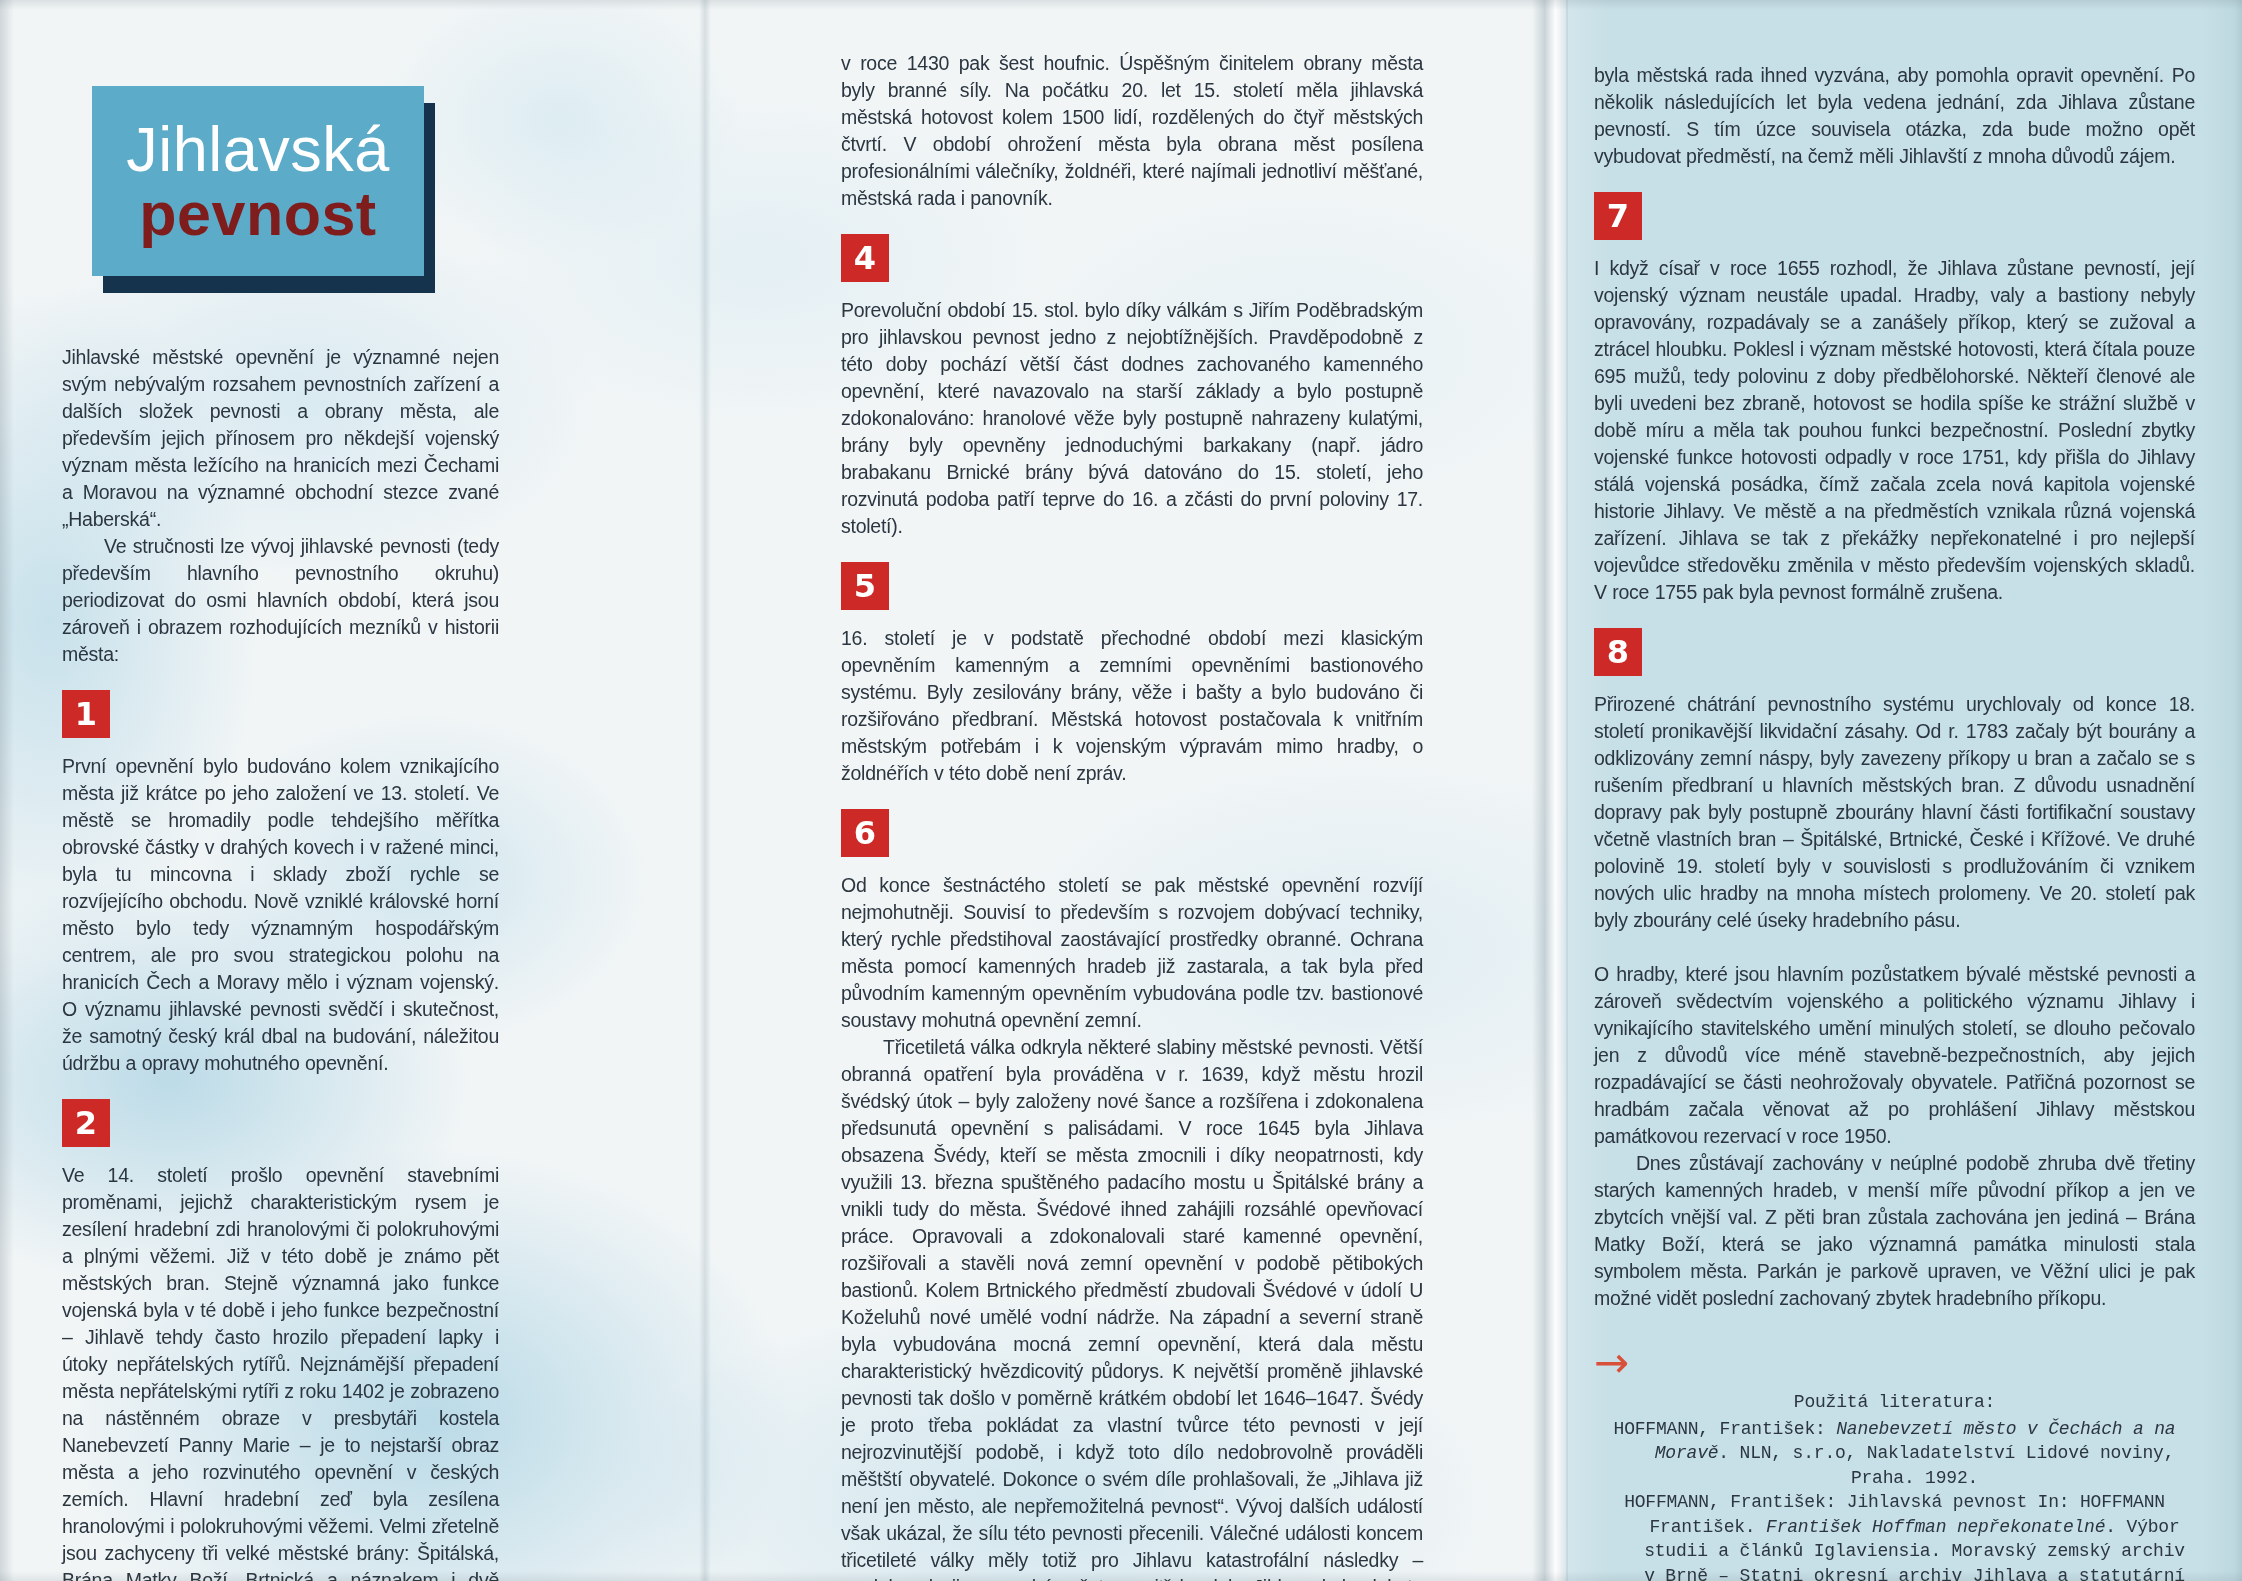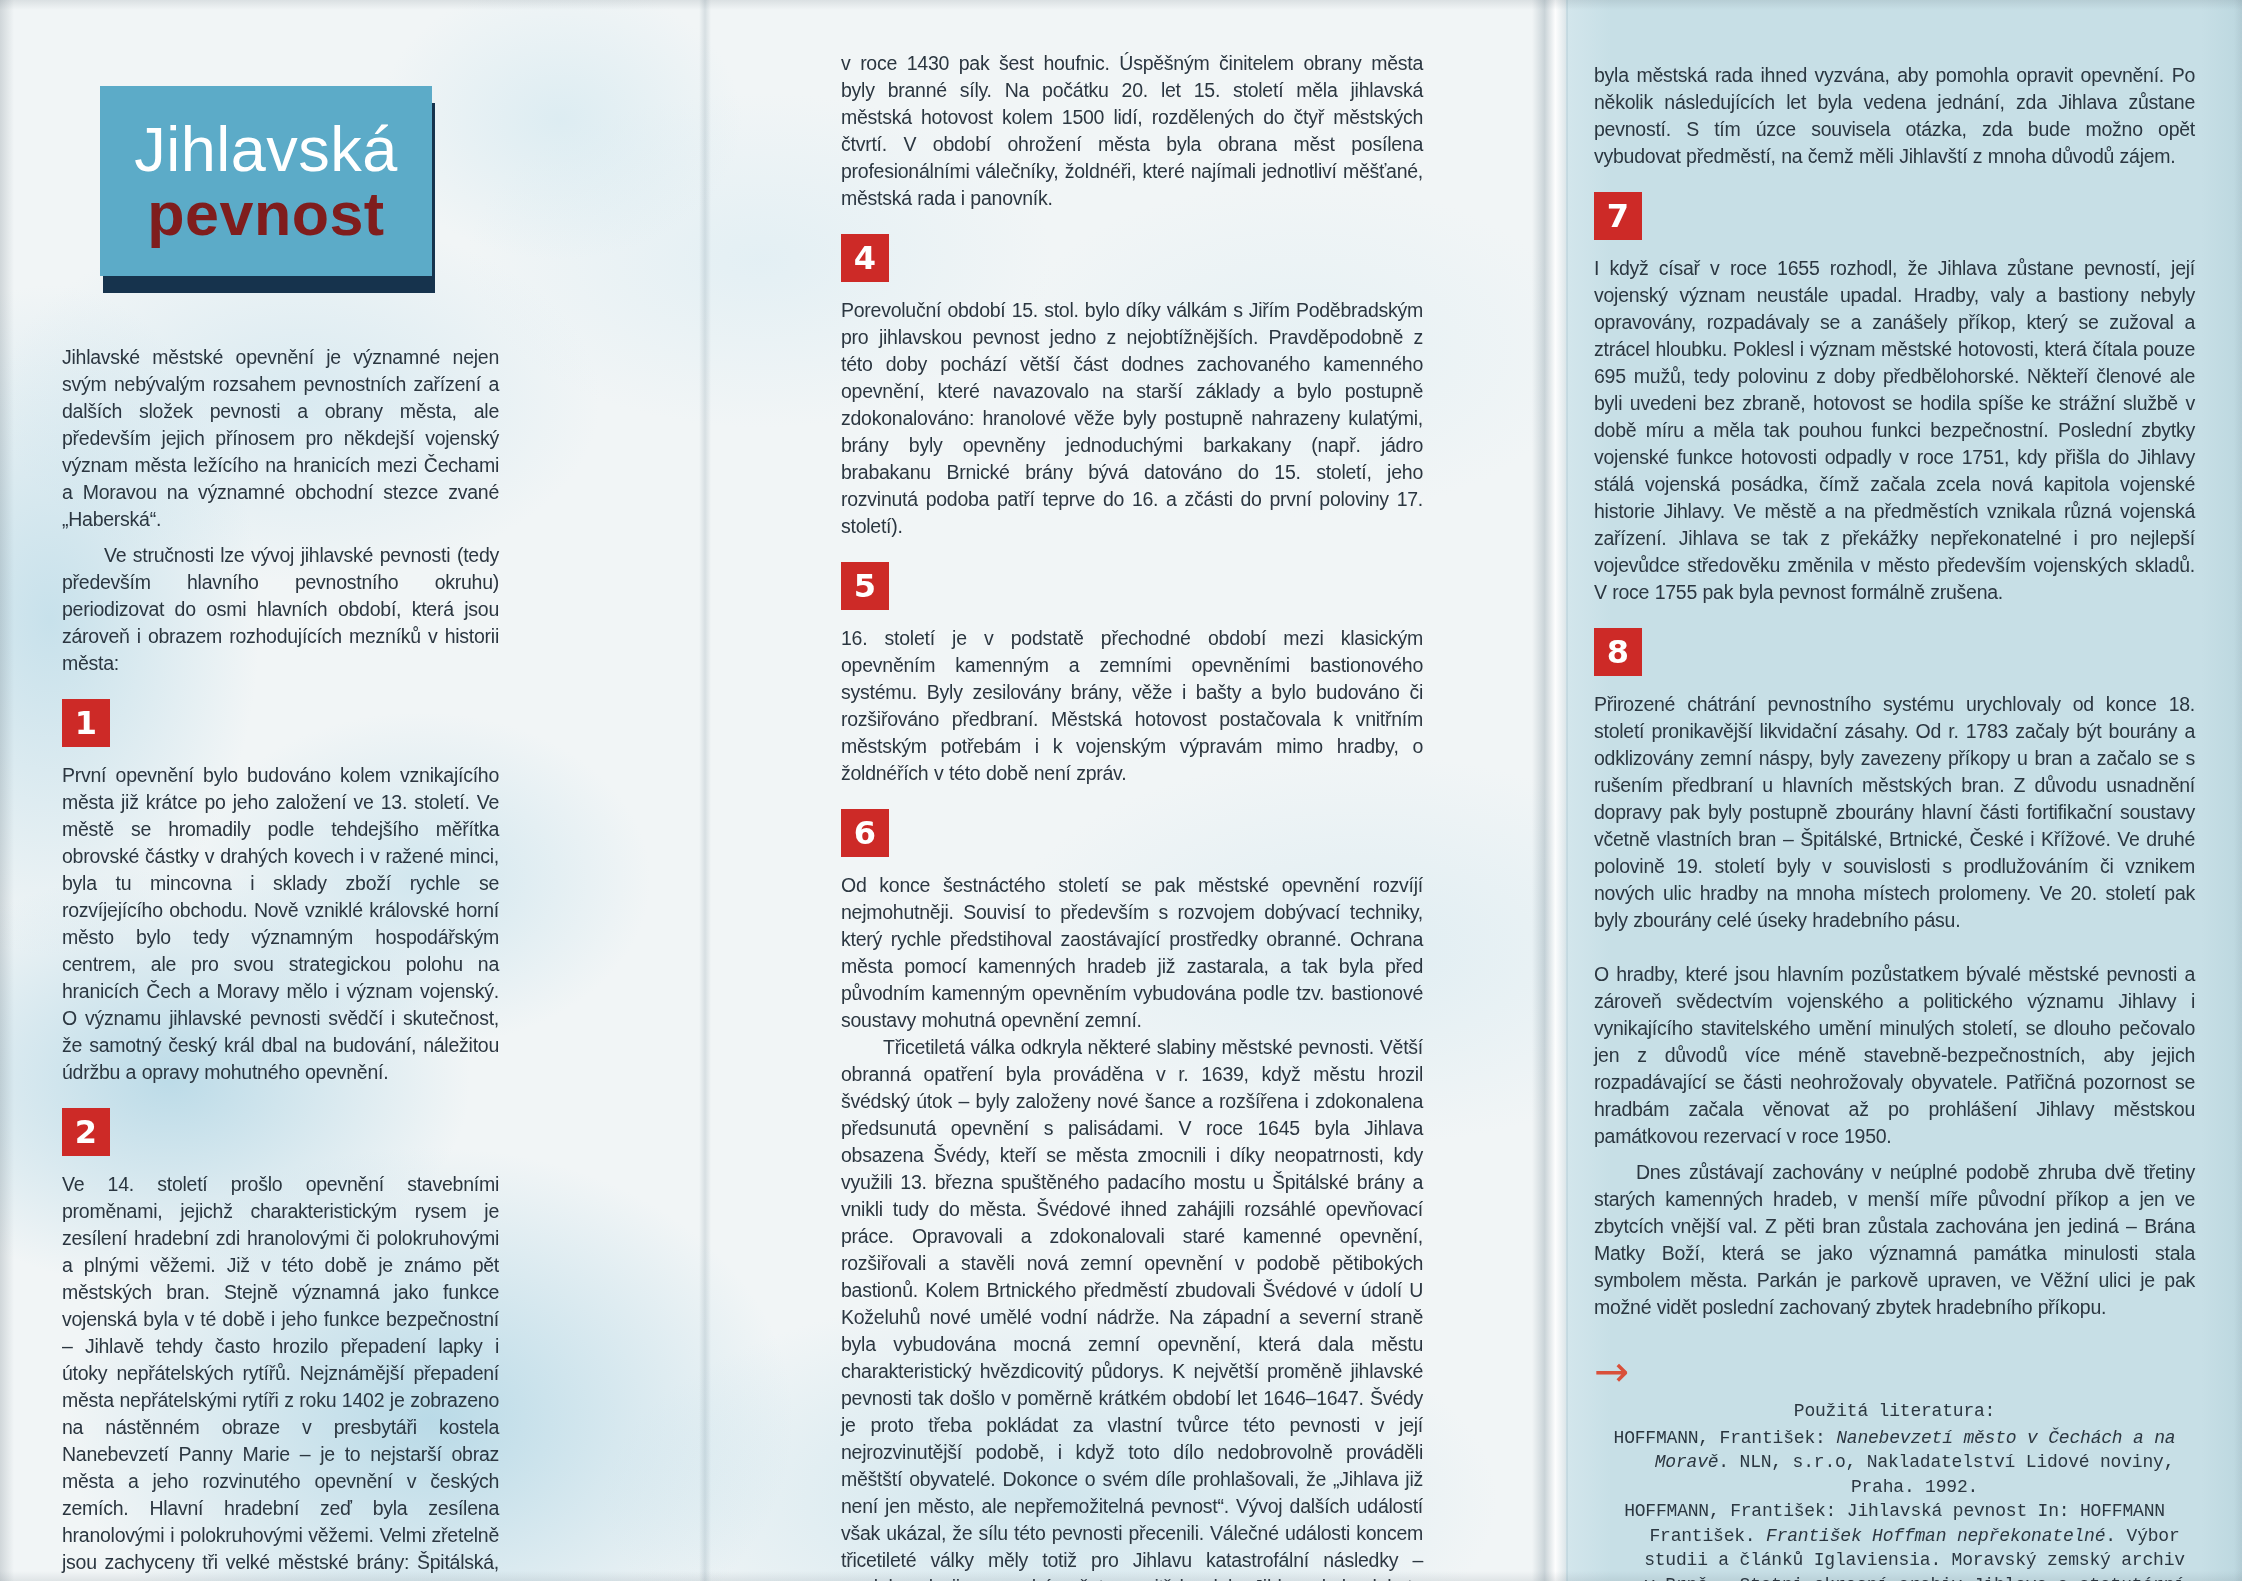--- a/index.html
+++ b/index.html
@@ -47,27 +47,27 @@
 
   .col { position:absolute; }
   .col-left  { left:62px;   top:78px;  width:437px; }
   .col-mid   { left:841px;  top:50px;  width:582px; }
   .col-right { left:1594px; top:62px;  width:601px; }
 
   .txt {
     font-size:19.5px; line-height:27px; text-align:justify;
     letter-spacing:-0.25px; word-spacing:0.3px;
   }
-  .ind { text-indent:42px;margin-top:9px; }
+  .ind { text-indent:42px; }
   .mt  { margin-top:27px; }
 
   .title-block { position:relative; width:360px; height:214px; margin:8px 0 44px 26px; }
   .title-shadow { position:absolute; left:15px; top:17px; width:332px; height:190px; background:#16334d; }
   .title-box {
-    position:absolute; left:12px; top:0; width:332px; height:190px; background:#5cabc8;
+    position:absolute; left:4px; top:0; width:332px; height:190px; background:#5cabc8;
     display:flex; flex-direction:column; align-items:center; justify-content:center;
   }
   .title-l1 { color:#fff; font-size:63px; font-weight:400; letter-spacing:0.5px; line-height:1.05; }
   .title-l2 { color:#7f1d1d; font-size:61px; font-weight:800; letter-spacing:0.5px; line-height:1.05; }
 
   .badge {
     width:48px; height:48px; background:#cd2a27; color:#ffffff;
     display:flex; align-items:center; justify-content:center;
     font-size:32px; font-weight:700; margin:22px 0 15px 0;
     font-family:"DejaVu Sans", sans-serif;

